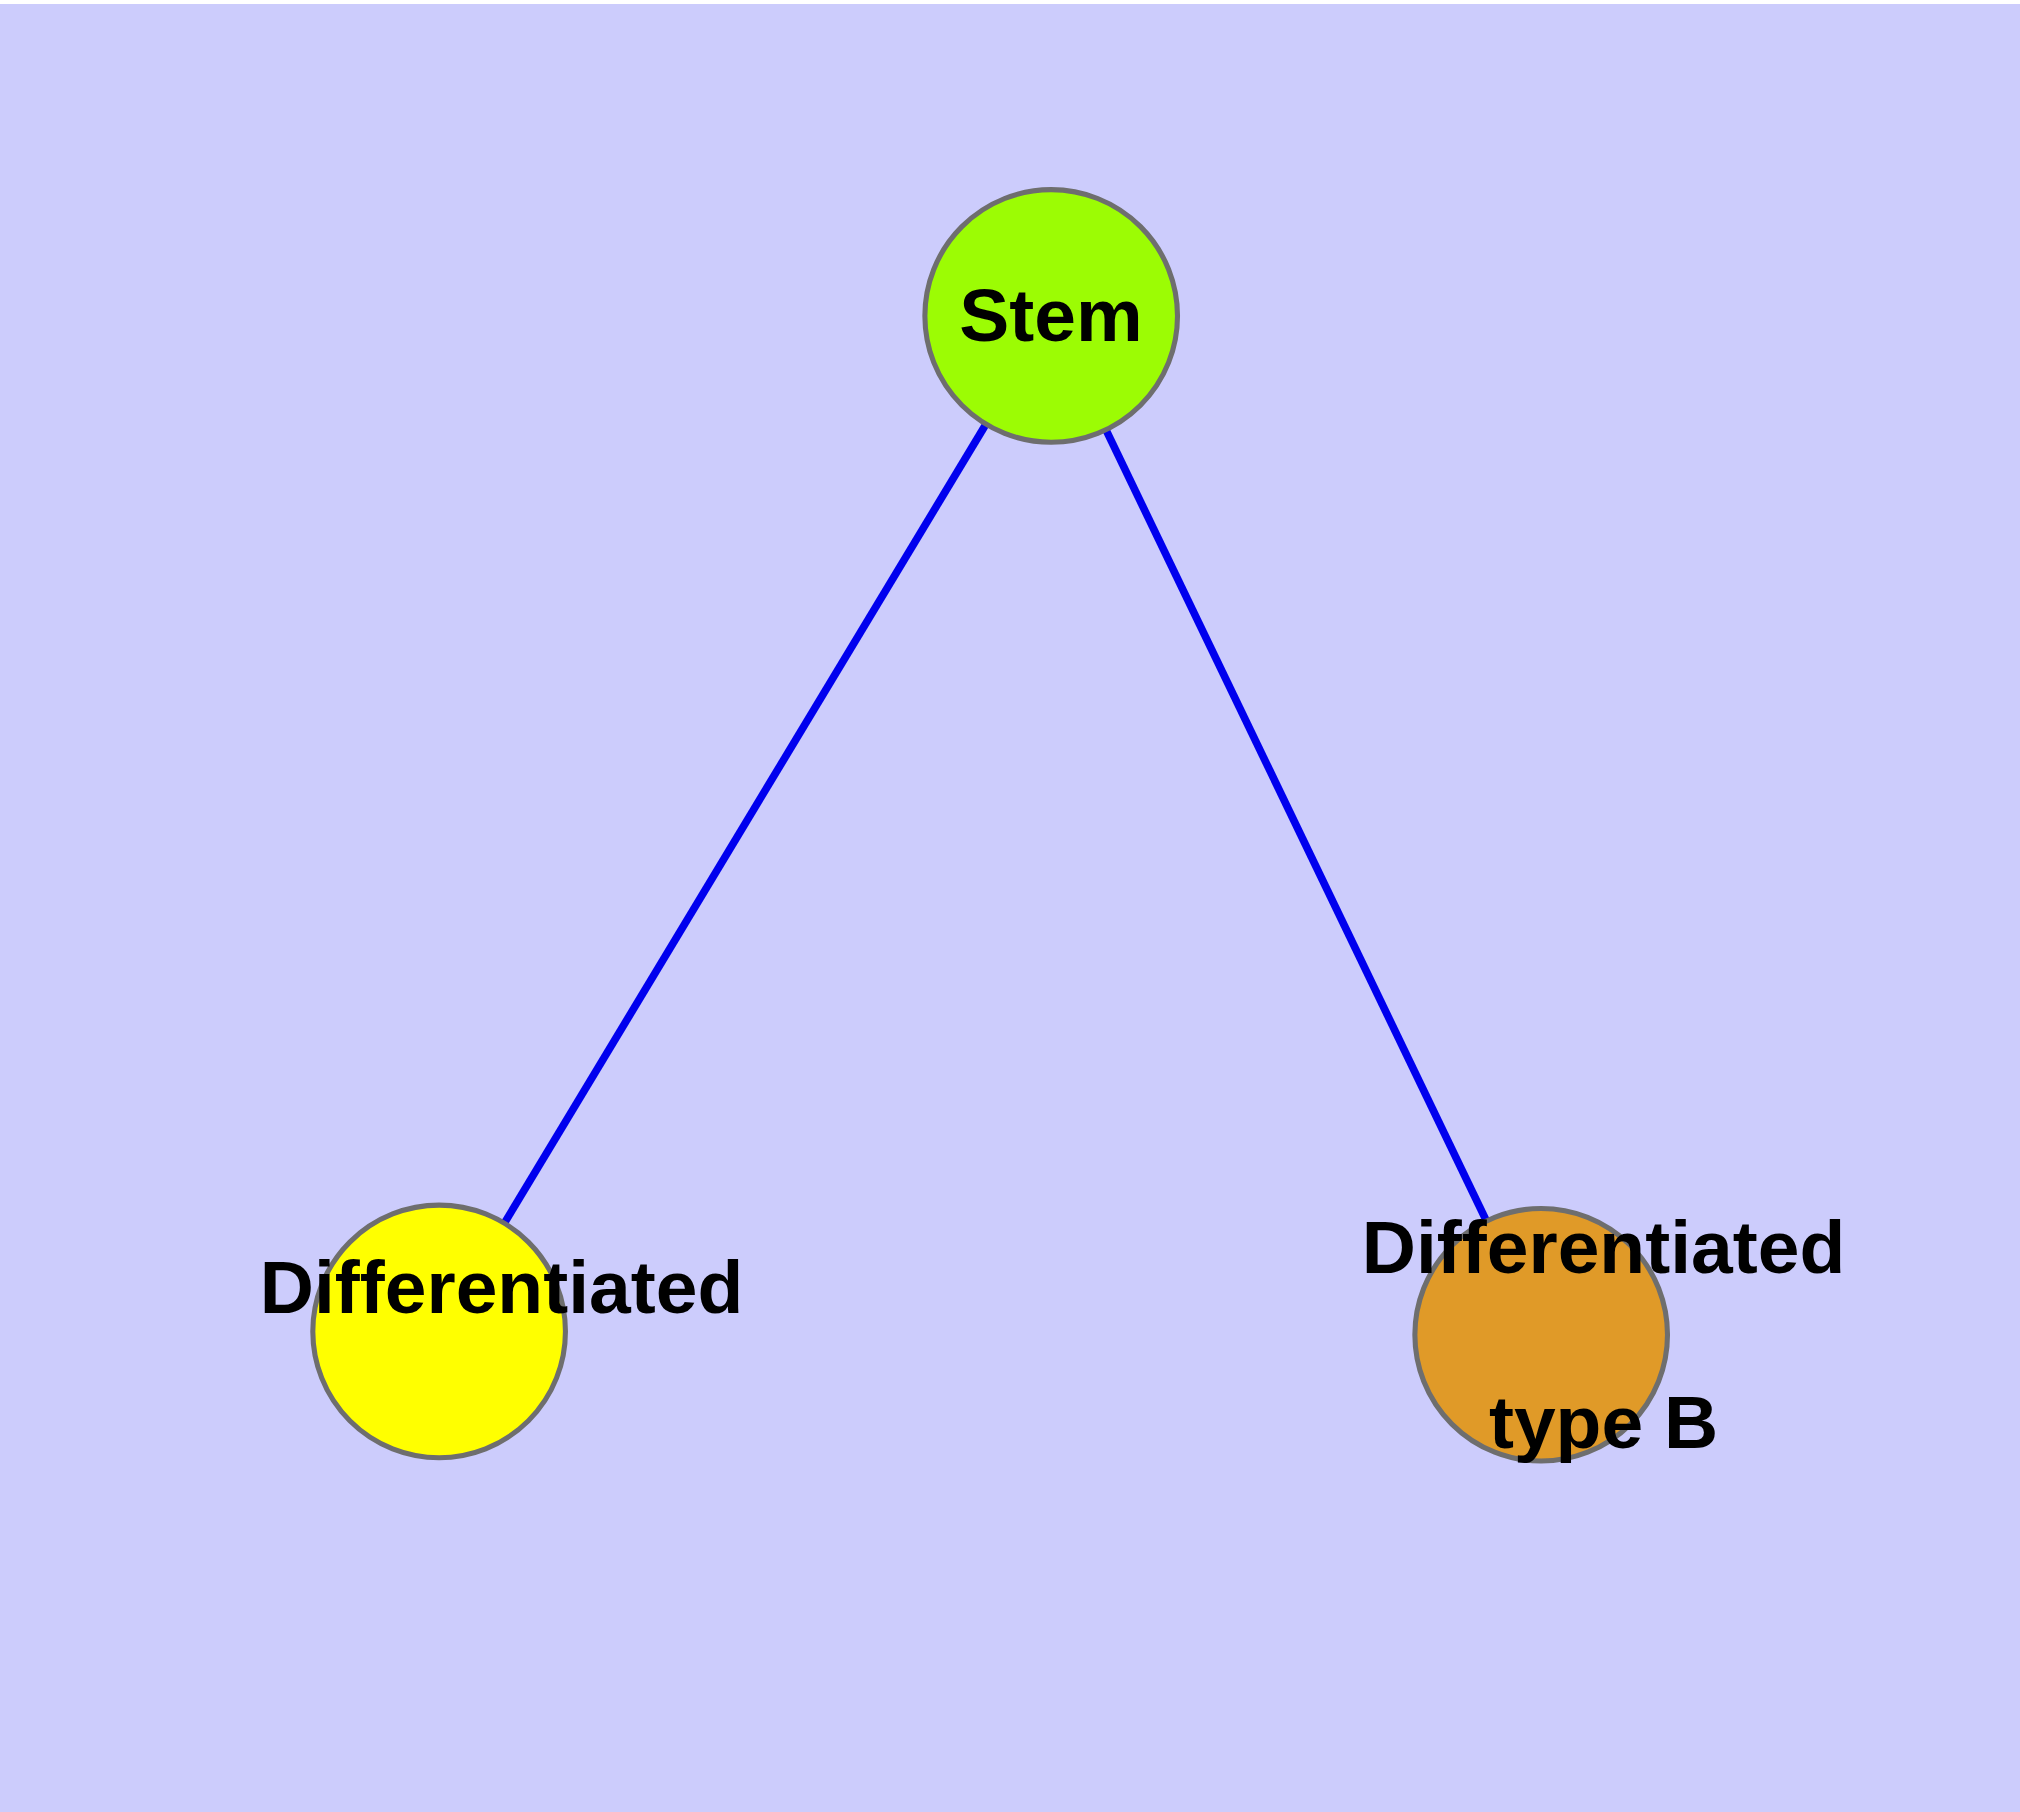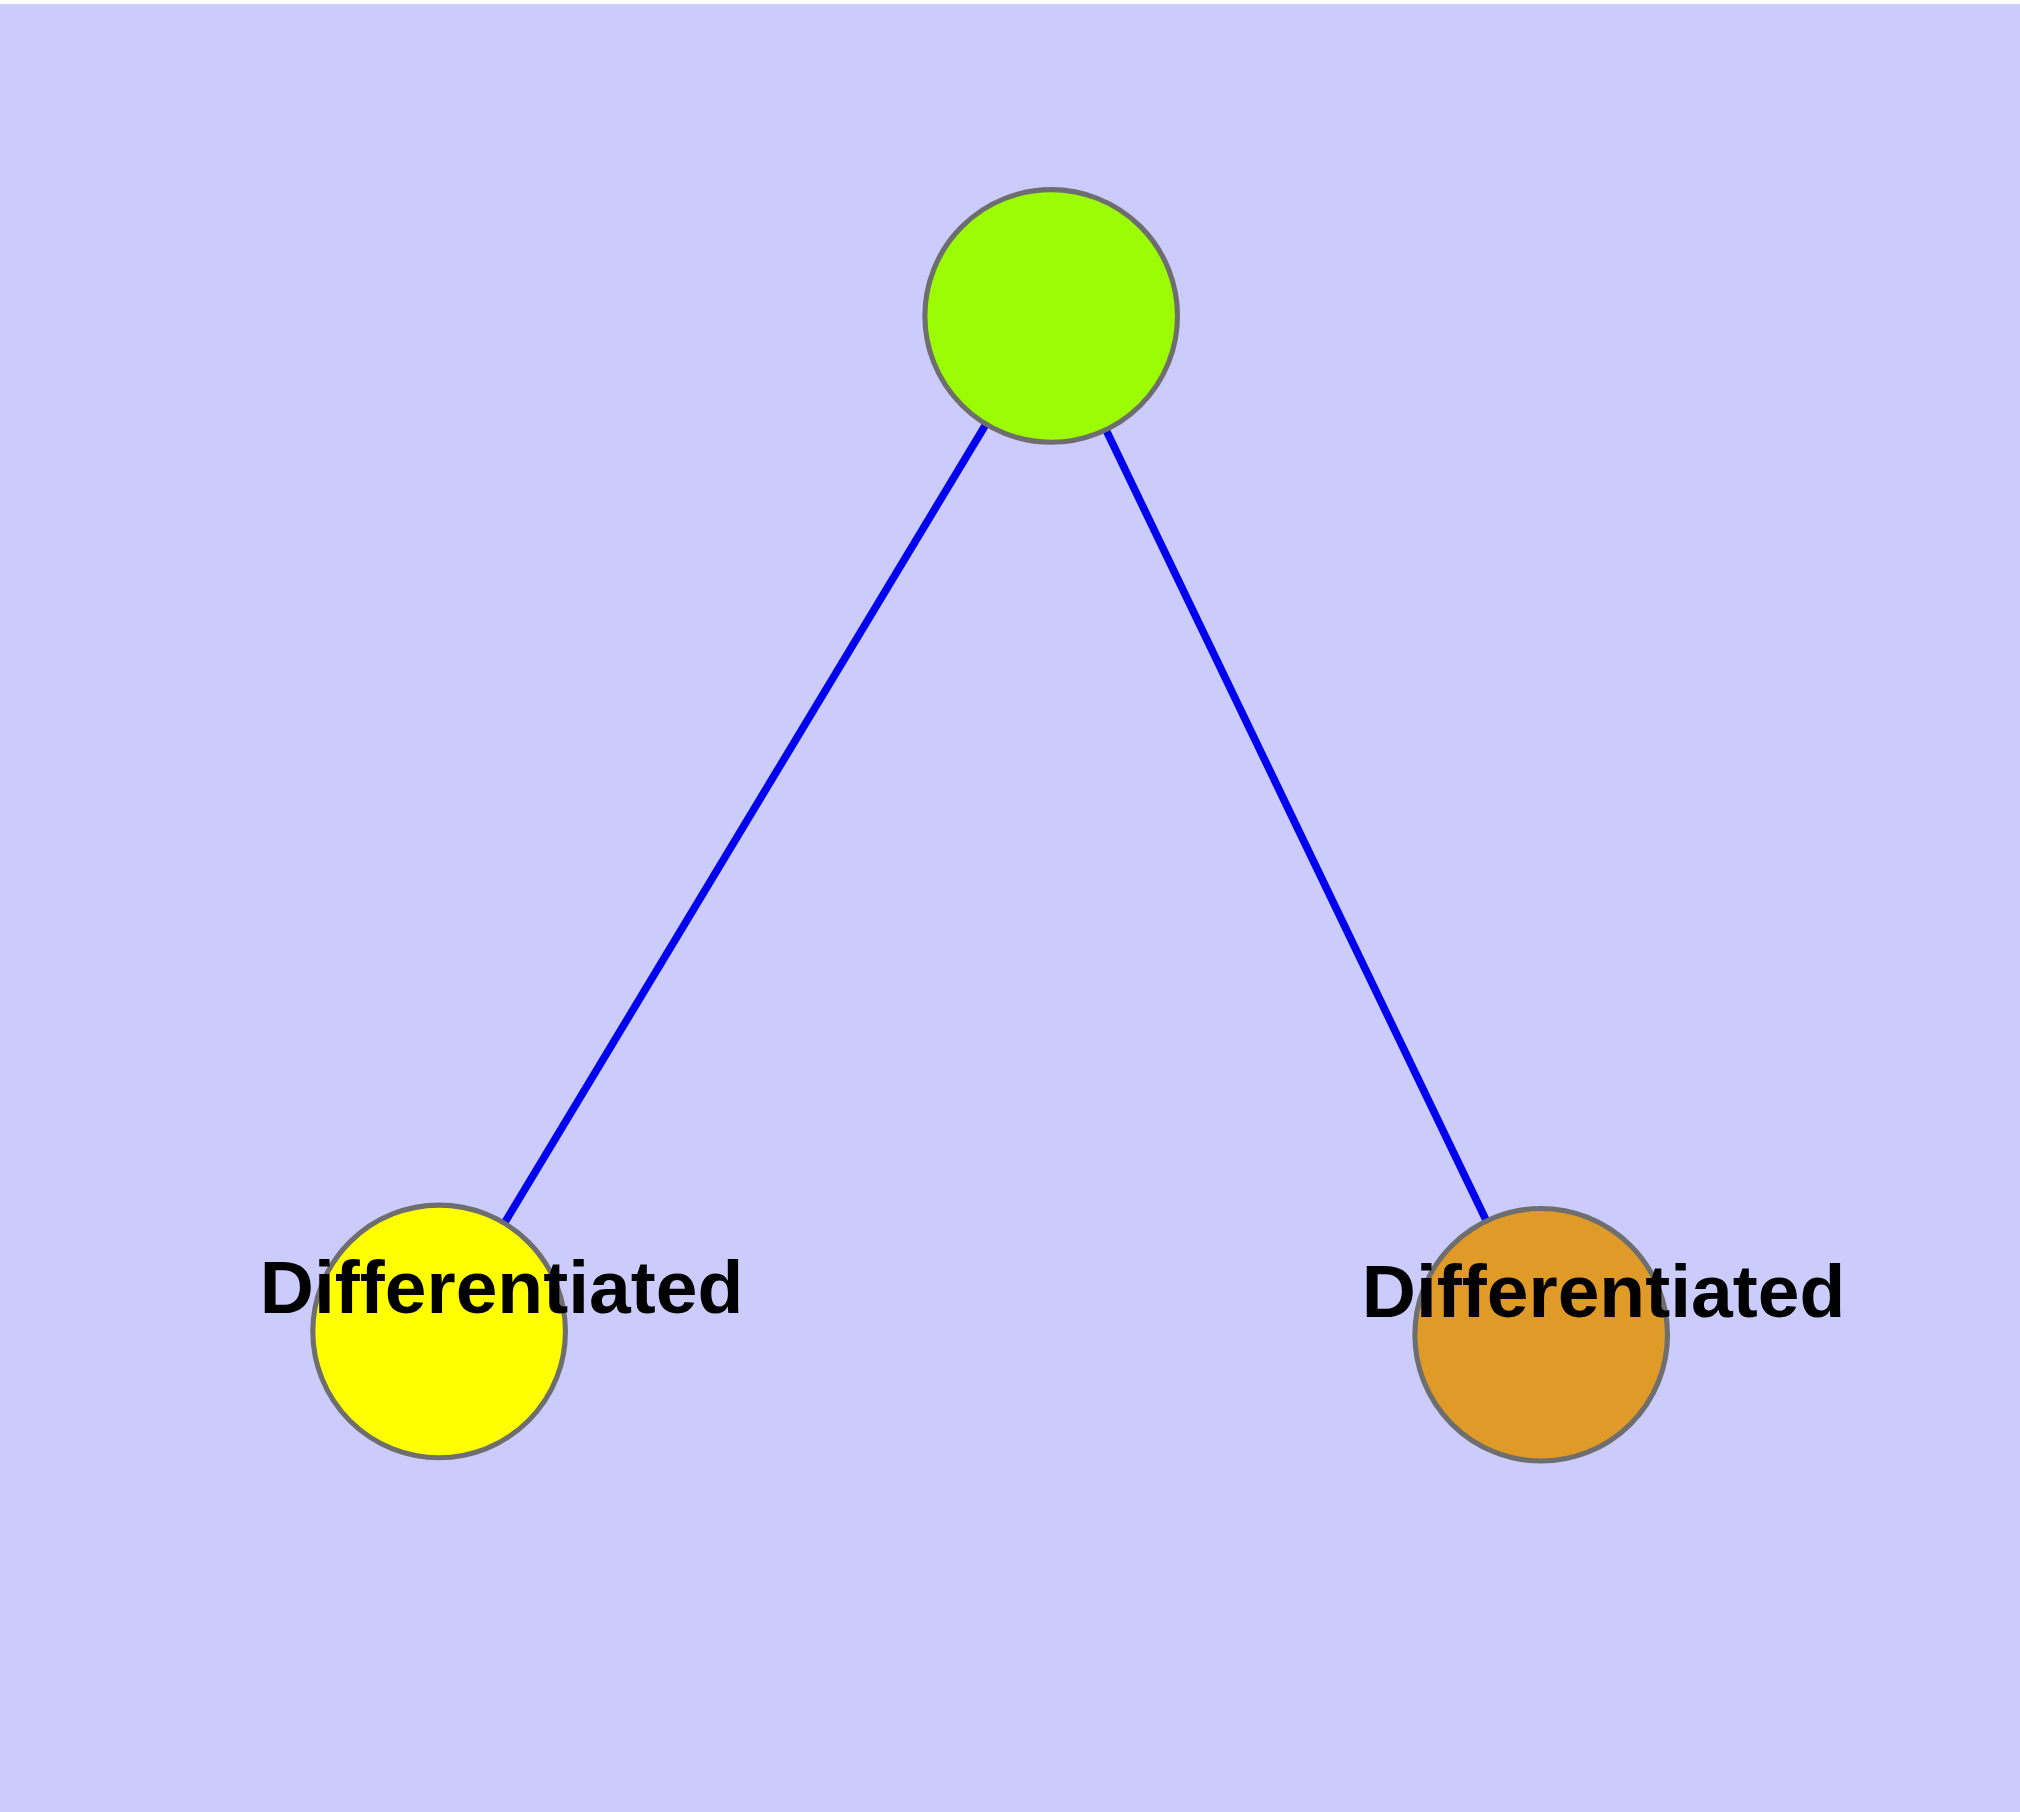--- a/index.html
+++ b/index.html
@@ -56,24 +56,26 @@
         <line id="edge-stem-diff-b" x1="1240" y1="368" x2="1818" y2="1570" stroke="#0000ee" stroke-width="9" stroke-linecap="butt"></line>
       </g>
 
       <g>
         <circle id="node-stem" cx="1240" cy="368" r="149" fill="#9cfc04" stroke="#6e6e6e" stroke-width="6"></circle>
         <circle id="node-diff-a" cx="518" cy="1566" r="149" fill="#ffff00" stroke="#6e6e6e" stroke-width="6"></circle>
         <circle id="node-diff-b" cx="1818" cy="1570" r="149" fill="#e09a28" stroke="#6e6e6e" stroke-width="6"></circle>
       </g>
     </svg>
 
+    <div class="node-label" id="label-stem" style="left: 1051px; top: 312px; font-size: 75px; color: rgb(0, 0, 0);">Stem</div>
 
     <div class="node-label" id="label-diff-a" style="left: 439px; top: 1327px; font-size: 75px; color: rgb(0, 0, 0);">
       <span>Differentiated</span><br>
     </div>
 
     <div class="node-label" id="label-diff-b" style="left: 1541px; top: 1331px; font-size: 75px; color: rgb(0, 0, 0);">
       <span>Differentiated</span><br>
+      <span>type B</span>
     </div>
 
   </div>
 </div>
 
 
 </body></html>

